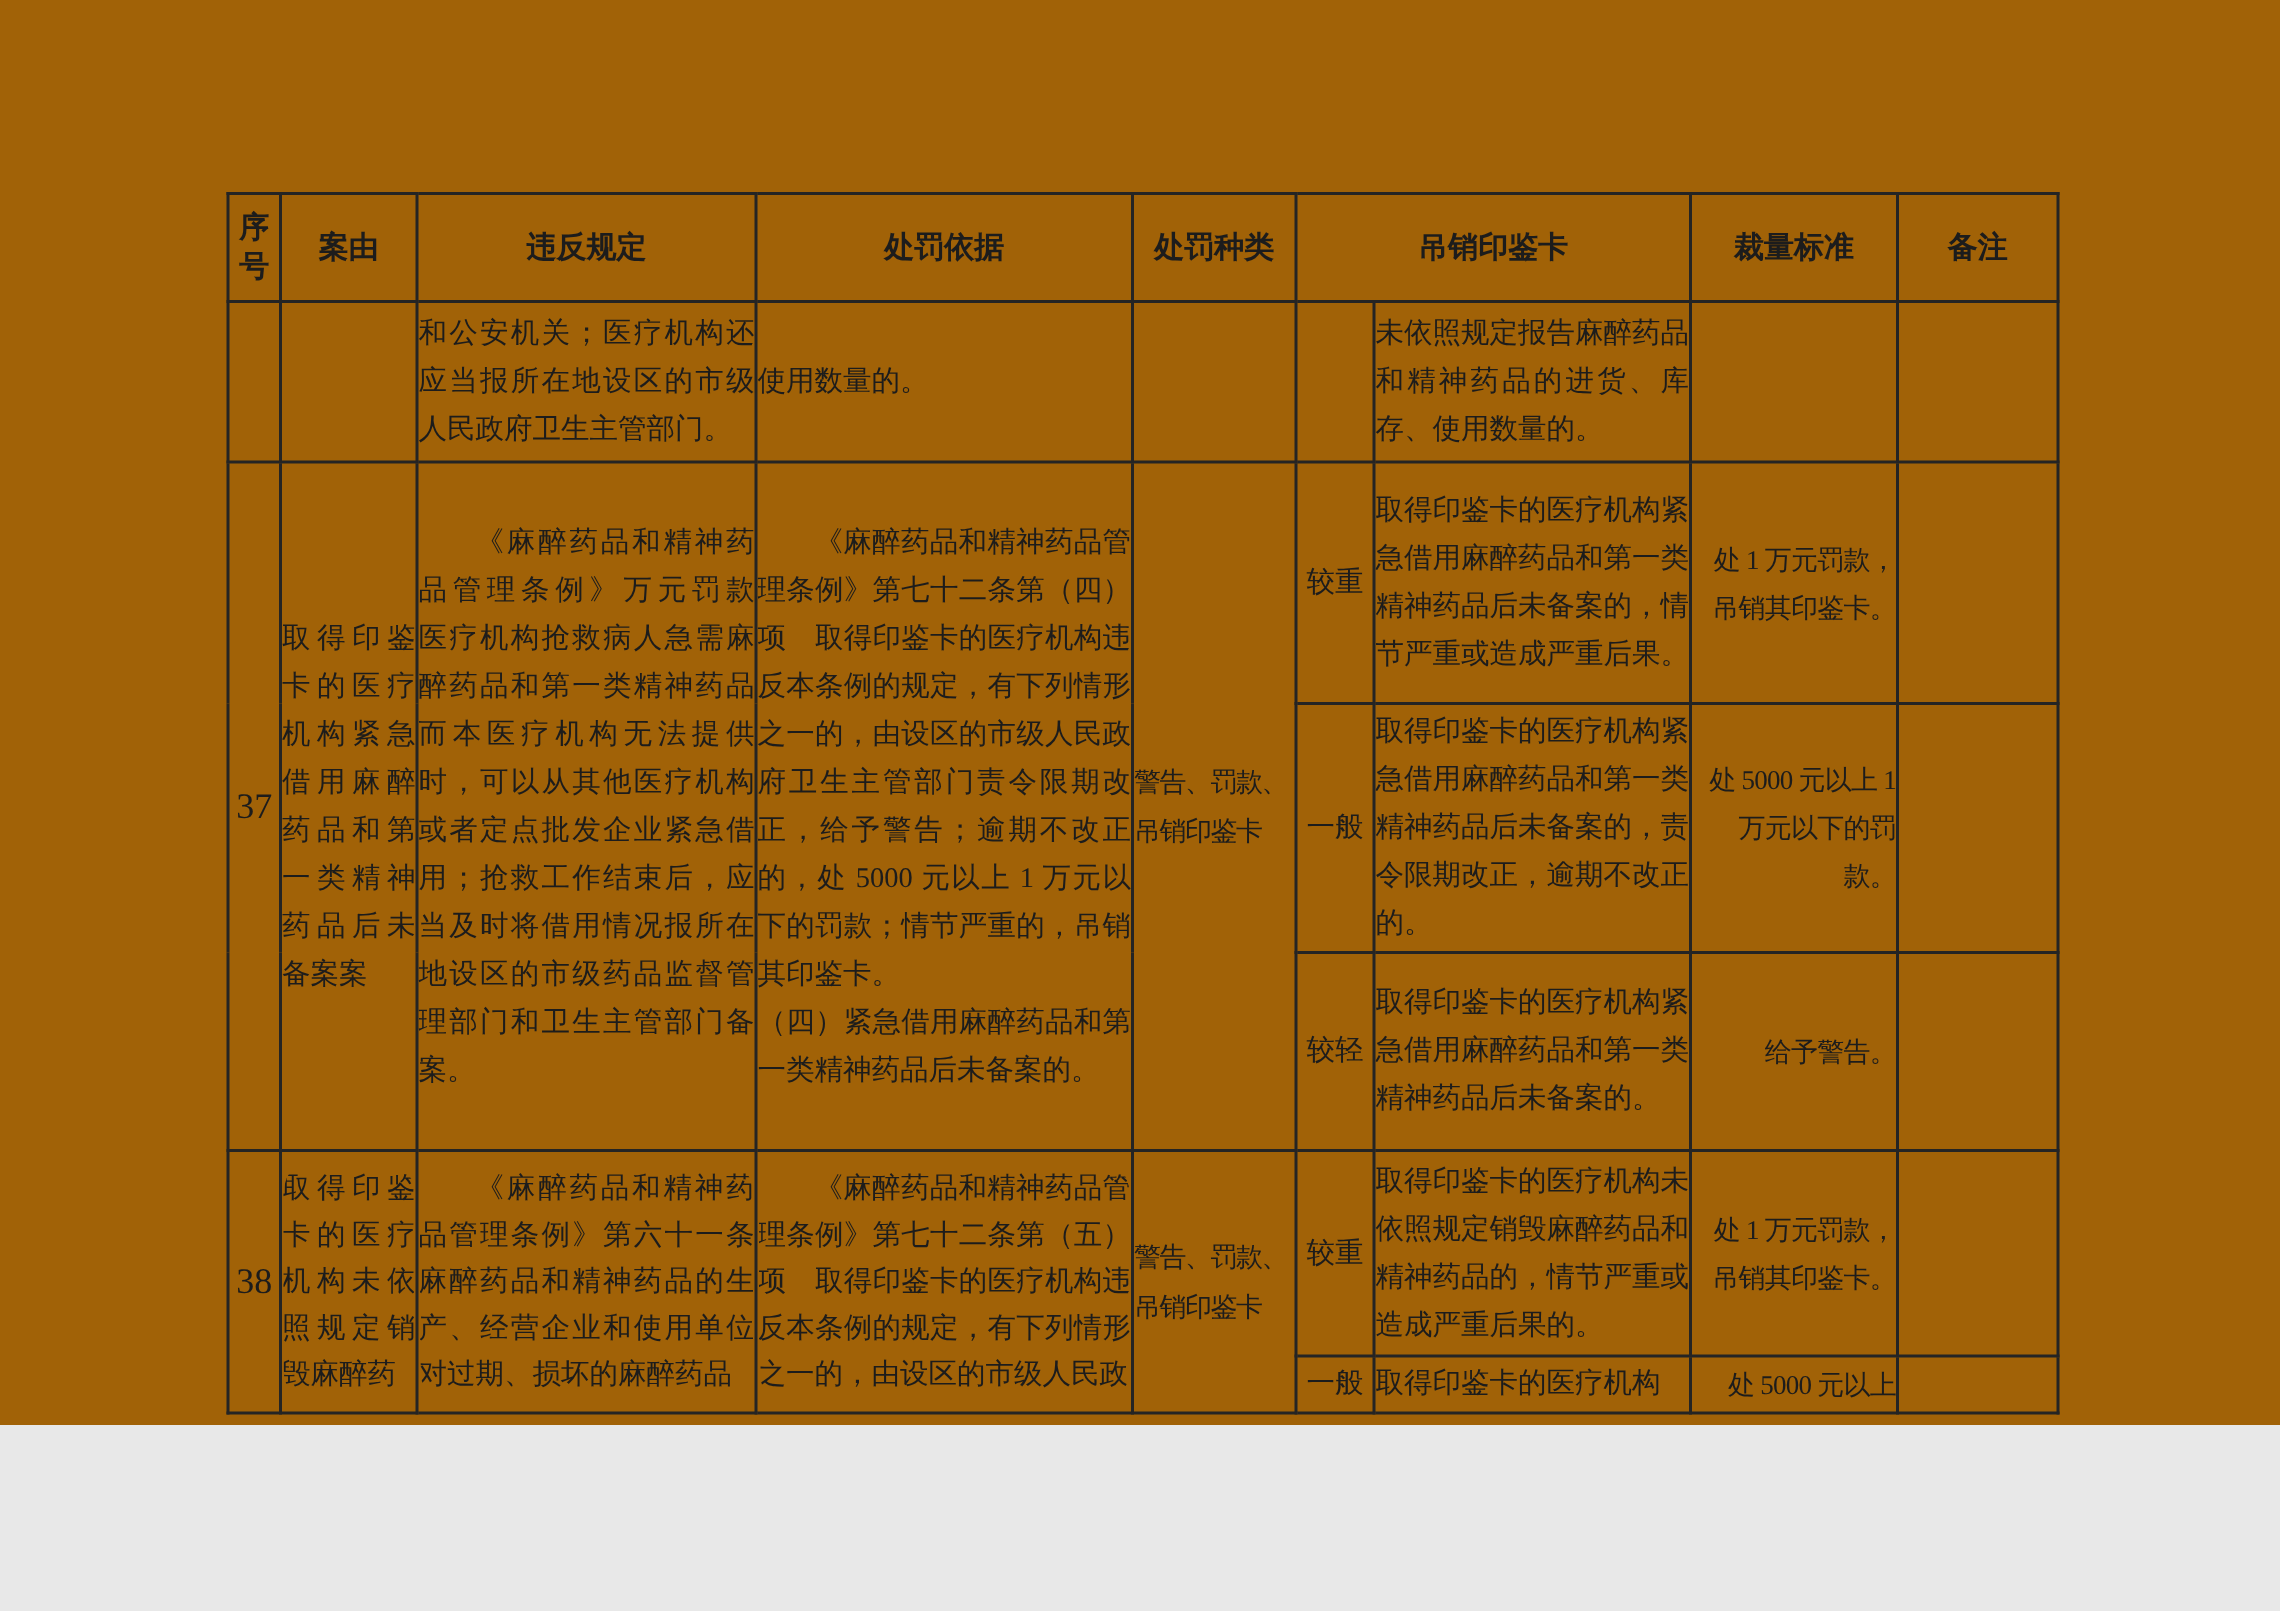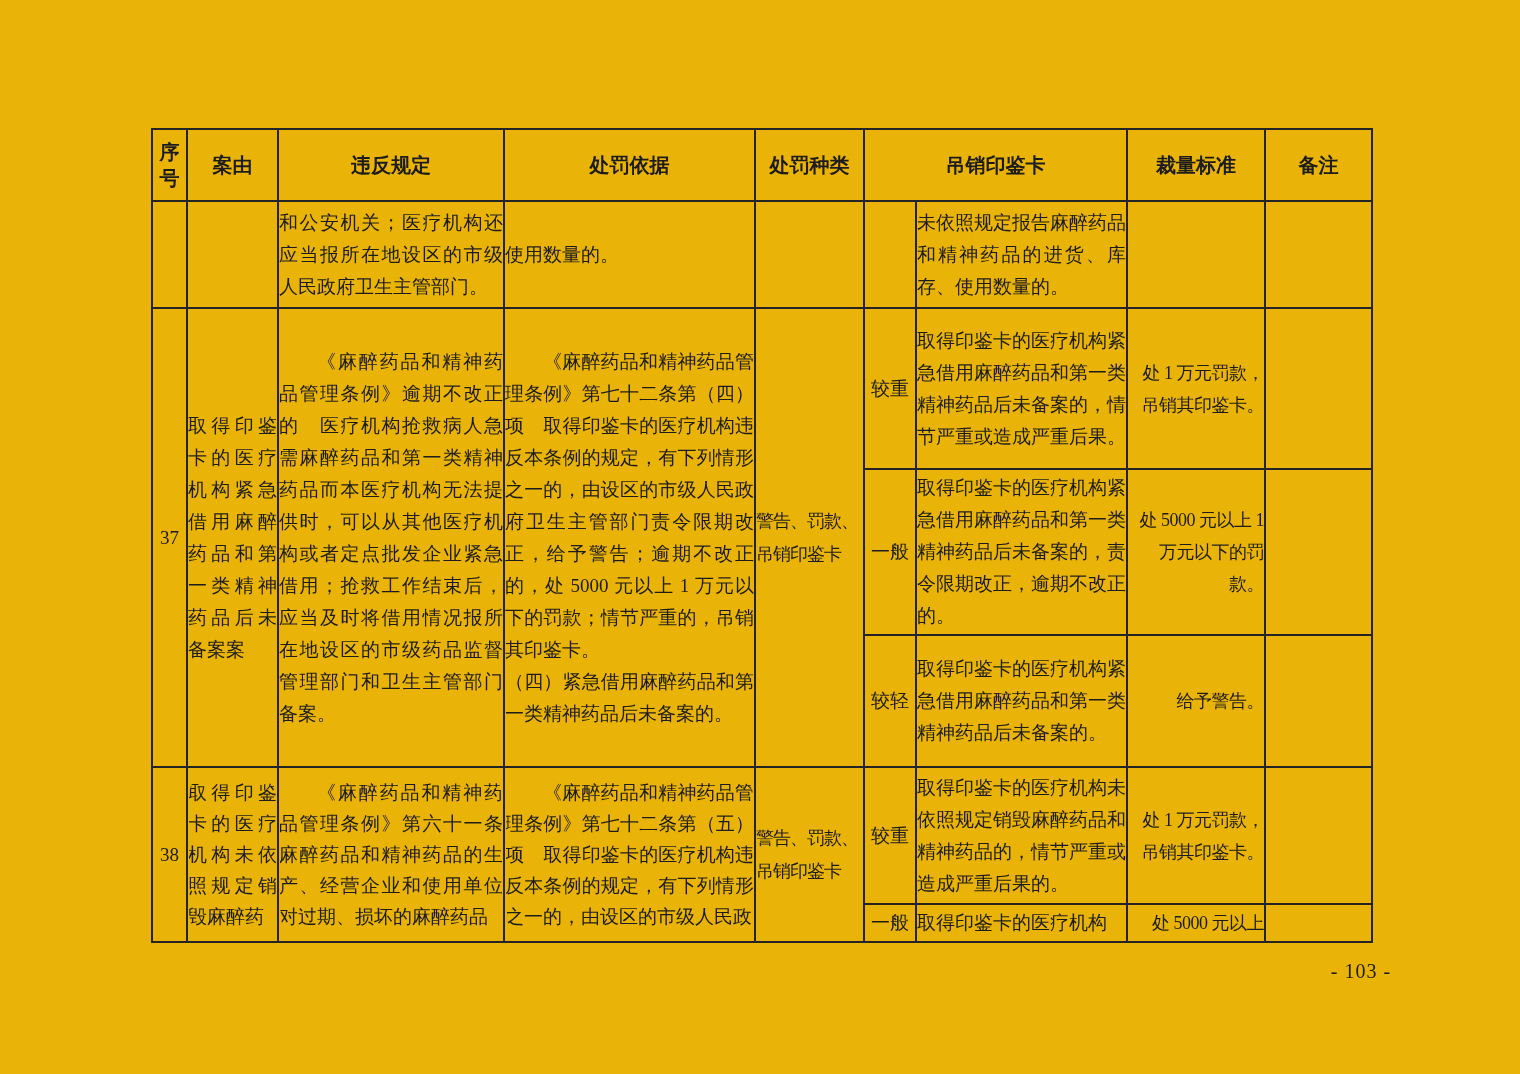--- a/index.html
+++ b/index.html
@@ -1,17 +1,17 @@
 <!DOCTYPE html>
 <html><head>
 <meta charset="utf-8">
 <style>
   html,body { margin:0; padding:0; background:#e8e8e8; }
   .page {
-    position:relative; width:1520px; height:1074px; background:#eab308;
+    position:relative; width:1520px; height:950px; background:#a16207;
     font-family:"Liberation Serif","DejaVu Serif",serif; color:#1c1c1c;
     overflow:hidden;
   }
   table.penalty {
     position:absolute; left:151px; top:128px; width:1220px;
     border-collapse:collapse; table-layout:fixed;
   }
   table.penalty td, table.penalty th {
     border:2px solid #242424; padding:0; vertical-align:middle;
     overflow:hidden;
@@ -19,21 +19,21 @@
   th.hcell {
     font-family:"Liberation Sans","DejaVu Sans",sans-serif;
     font-weight:bold; font-size:20px; line-height:26px; text-align:center;
     word-break:break-all; padding:2px 1px;
   }
   .cell {
     font-size:19px; line-height:32px; text-align:justify;
     word-break:break-all; padding:2px 5px;
   }
   .para { text-indent:2em; }
-  .num { font-size:19px; text-align:center; word-break:normal;border-radius:16px; }
+  .num { font-size:24px; text-align:center; word-break:normal;border-radius:16px; }
   .grade { text-align:center; padding:2px 2px; }
   .ptype { font-size:18px; letter-spacing:-1px; text-align:left; padding:2px 3px; line-height:33px;margin-top:48px; }
   .disc { font-size:18px; letter-spacing:-0.5px; text-align:right; padding:2px 4px; }
   .vtop { vertical-align:top; }
   .padtop8  td, td.padtop8  { padding-top:8px; }
   .clip38 { height:155px; overflow:hidden; line-height:31px; }
   td.pt12 { padding-top:12px;border-radius:29px; }
   .page-num {
     position:absolute; left:1301px; top:960px; width:120px;
     text-align:center; font-size:20px; letter-spacing:1px;
@@ -78,21 +78,21 @@
       <td></td>
       <td class="cell vtop padtop8">未依照规定报告麻醉药品和精神药品的进货、库存、使用数量的。</td>
       <td></td>
       <td></td>
     </tr>
 
     <tr style="height:161px">
       <td rowspan="3" class="cell num">37</td>
       <td rowspan="3" class="cell">取得印鉴卡的医疗机构紧急借用麻醉药品和第一类精神药品后未备案案</td>
       <td rowspan="3" class="cell">
-        <div class="para">《麻醉药品和精神药品管理条例》逾期不改正的　医疗机构抢救病人急需麻醉药品和第一类精神药品而本医疗机构无法提供时，可以从其他医疗机构或者定点批发企业紧急借用；抢救工作结束后，应当及时将借用情况报所在地设区的市级药品监督管理部门和卫生主管部门备案。</div>
+        <div class="para">《麻醉药品和精神药品管理条例》万元罚款　医疗机构抢救病人急需麻醉药品和第一类精神药品而本医疗机构无法提供时，可以从其他医疗机构或者定点批发企业紧急借用；抢救工作结束后，应当及时将借用情况报所在地设区的市级药品监督管理部门和卫生主管部门备案。</div>
       </td>
       <td rowspan="3" class="cell">
         <div class="para">《麻醉药品和精神药品管理条例》第七十二条第（四）项　取得印鉴卡的医疗机构违反本条例的规定，有下列情形之一的，由设区的市级人民政府卫生主管部门责令限期改正，给予警告；逾期不改正的，处 5000 元以上 1 万元以下的罚款；情节严重的，吊销其印鉴卡。</div>
         <div>（四）紧急借用麻醉药品和第一类精神药品后未备案的。</div>
       </td>
       <td rowspan="3" class="cell ptype">警告、罚款、吊销印鉴卡</td>
       <td class="cell grade">较重</td>
       <td class="cell">取得印鉴卡的医疗机构紧急借用麻醉药品和第一类精神药品后未备案的，情节严重或造成严重后果。</td>
       <td class="cell disc">处 1 万元罚款，吊销其印鉴卡。</td>
       <td></td>

